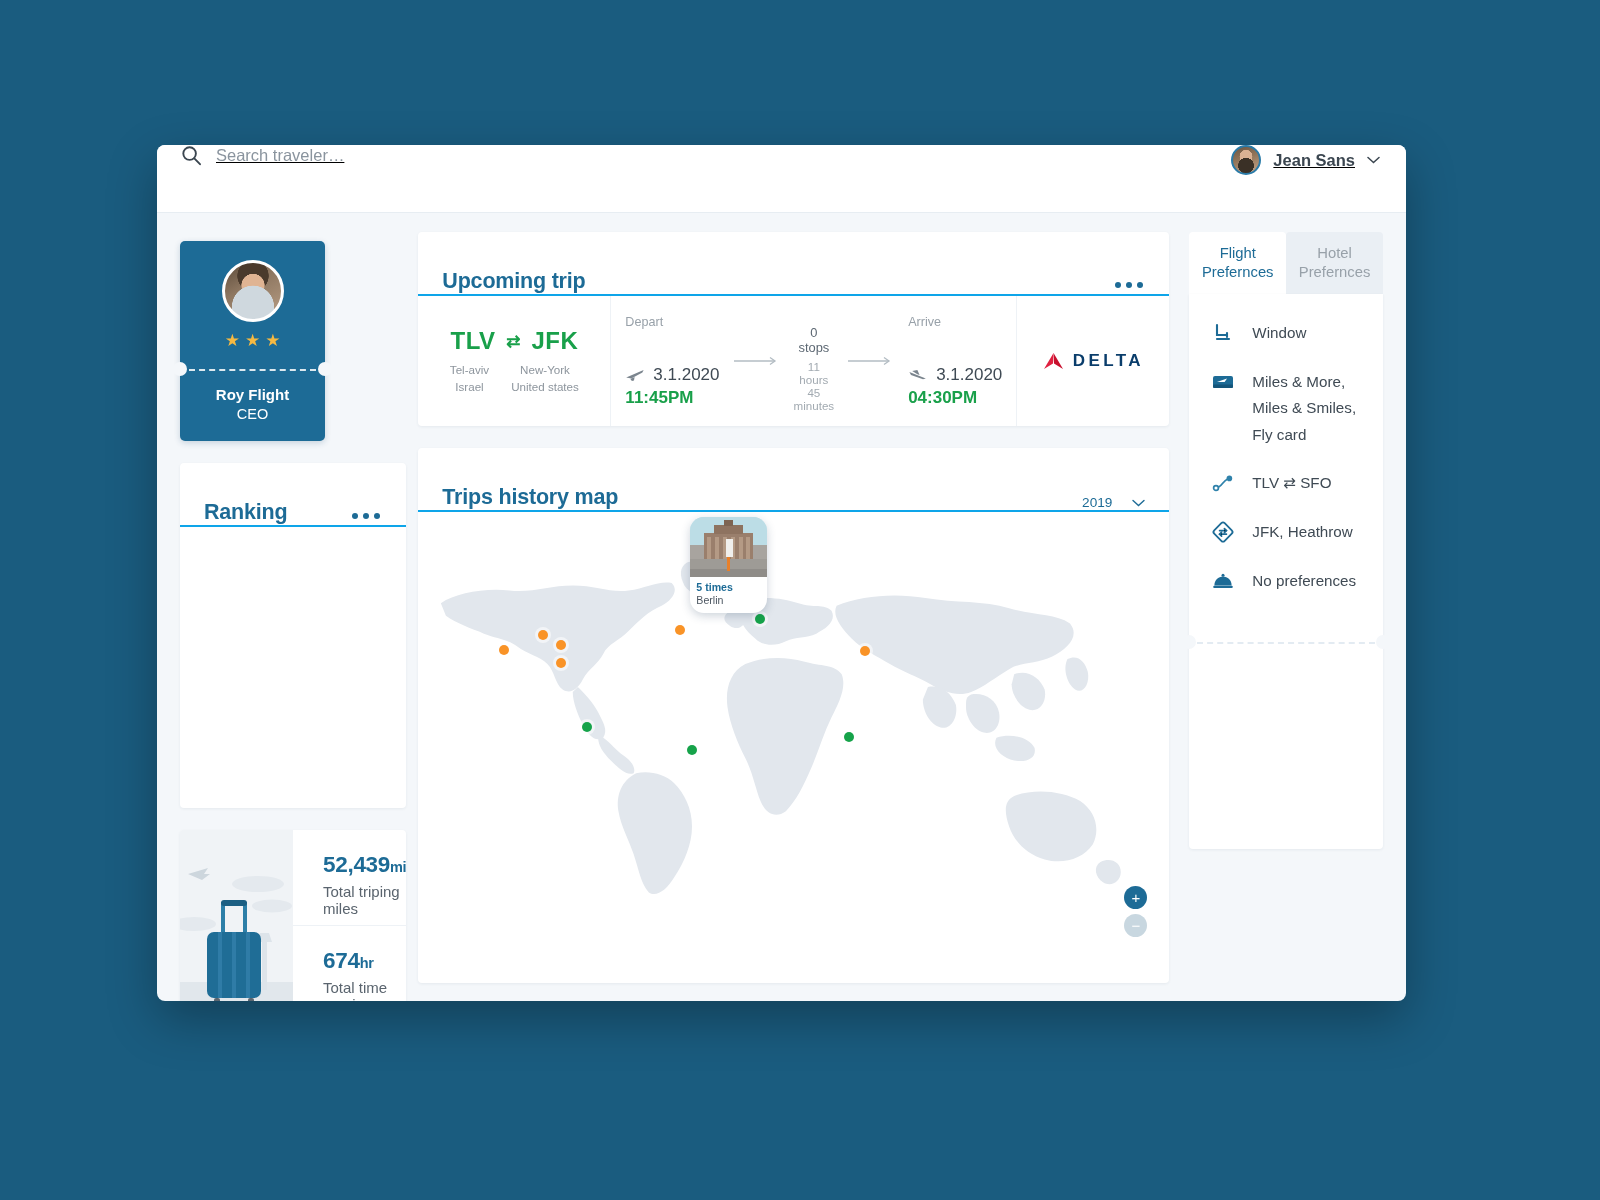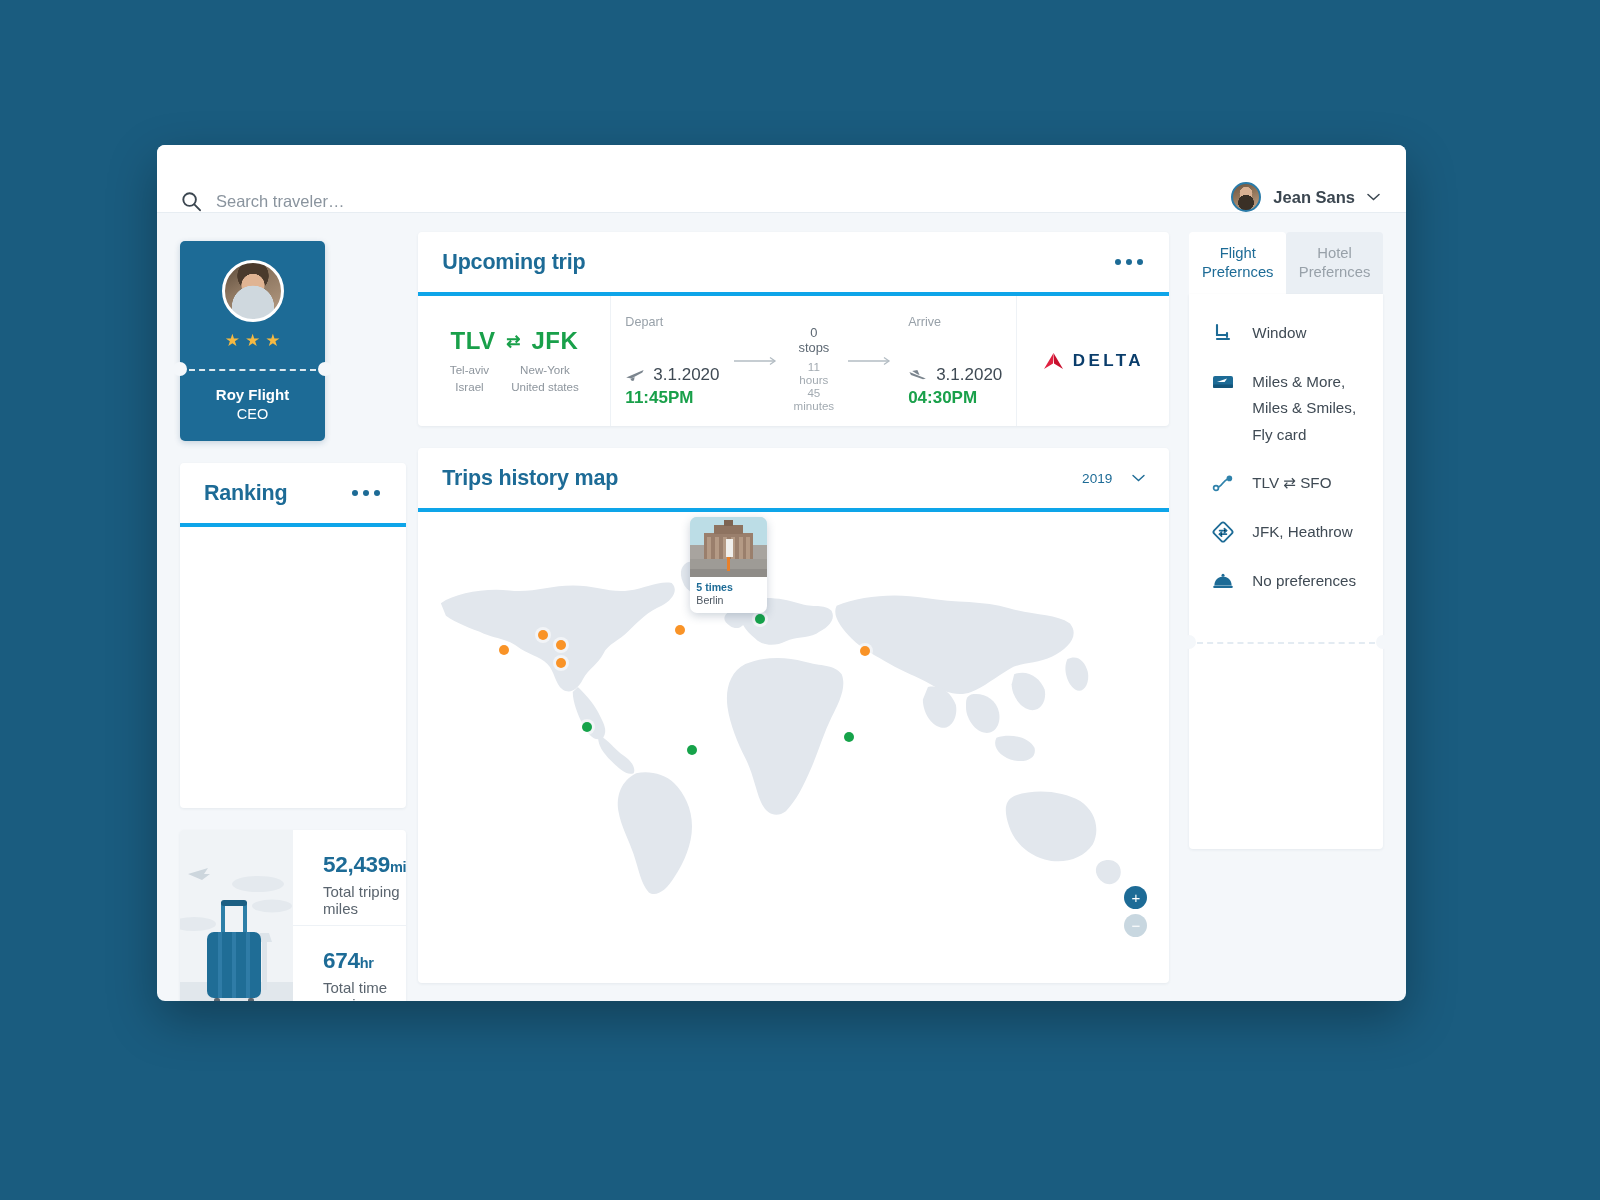--- a/index.html
+++ b/index.html
@@ -20,24 +20,25 @@
     border-radius: 8px;
     box-shadow: 0 18px 50px rgba(0,0,0,0.30);
     overflow: hidden;
   }
 
   
   .topbar {
     height: 68px;
     background: #ffffff;
     display: flex;
-    align-items: flex-end;
+    align-items: flex-start;
     justify-content: space-between;
     padding: 0 26px 0 24px;
     border-bottom: 1px solid #e7edf2;
+    text-decoration: underline;
   }
   .search-wrap { display: flex; align-items: center; gap: 14px; }
   .search-icon { width: 21px; height: 21px; display:block; flex: none; }
   .search-input {
     border: none; outline: none; background: transparent;
     font-family: "Liberation Sans", sans-serif;
     font-size: 16.5px; color: #5d6873; width: 360px;
   }
   .search-input::placeholder { color: #8a949e; }
   .user-wrap { display: flex; align-items: center; gap: 12px; cursor: pointer; }
@@ -63,23 +64,23 @@
   .col-left  { width: 306px; padding-left: 23px; padding-right: 12px; }
   .col-mid   { flex: 1; padding-right: 10px; }
   .col-right { width: 311px; padding-right: 23px; padding-left: 10px; }
 
   .card {
     background: #ffffff;
     border-radius: 4px;
     box-shadow: 0 1px 3px rgba(30,60,90,0.07);
   }
   .card-head {
-    display: flex; align-items: center; justify-content: space-between;
+    display: flex; align-items: flex-end; justify-content: space-between;
     padding: 0 24px; height: 64px;
-    border-bottom: 4px solid #0ea5e9;
+    border-bottom: 2px solid #0ea5e9;
   }
   .card-title {
     font-size: 21.5px; font-weight: bold; color: #1d6b96;
     letter-spacing: -0.2px;
   }
   .dots { display: flex; gap: 5px; cursor: pointer; padding: 6px 2px; }
   .dots i { width: 6px; height: 6px; border-radius: 50%; background: #1d6b96; display: block; }
 
   
   .profile-card {
@@ -197,21 +198,21 @@
   .map-area { flex: 1; position: relative; overflow: hidden; }
   .world-svg { position: absolute; left: 0; top: 10px; width: 100%; }
   .map-dot {
     position: absolute; width: 10px; height: 10px; border-radius: 50%;
     box-shadow: 0 0 0 3px rgba(255,255,255,0.55);
   }
   .map-dot.pop { background: #f99327; }
   .map-dot.one { background: #16a34a; }
   .map-popup {
     position: absolute; width: 77px;
-    background: #ffffff; border-radius: 7px;
+    background: #ffffff; border-radius: 14px;
     box-shadow: 0 3px 10px rgba(30,60,90,0.22);
     overflow: hidden;
   }
   .popup-img {
     height: 60px; position: relative; overflow: hidden;
     background: linear-gradient(#b9dde6 0%, #cfe3e8 42%, #8d8a86 43%, #9b9793 100%);
   }
   .popup-txt { padding: 4px 6px 7px 6px; }
   .popup-times { font-size: 10.6px; font-weight: bold; color: #1d6b96; }
   .popup-city { font-size: 10.6px; color: #4b5560; margin-top: 1px; }

